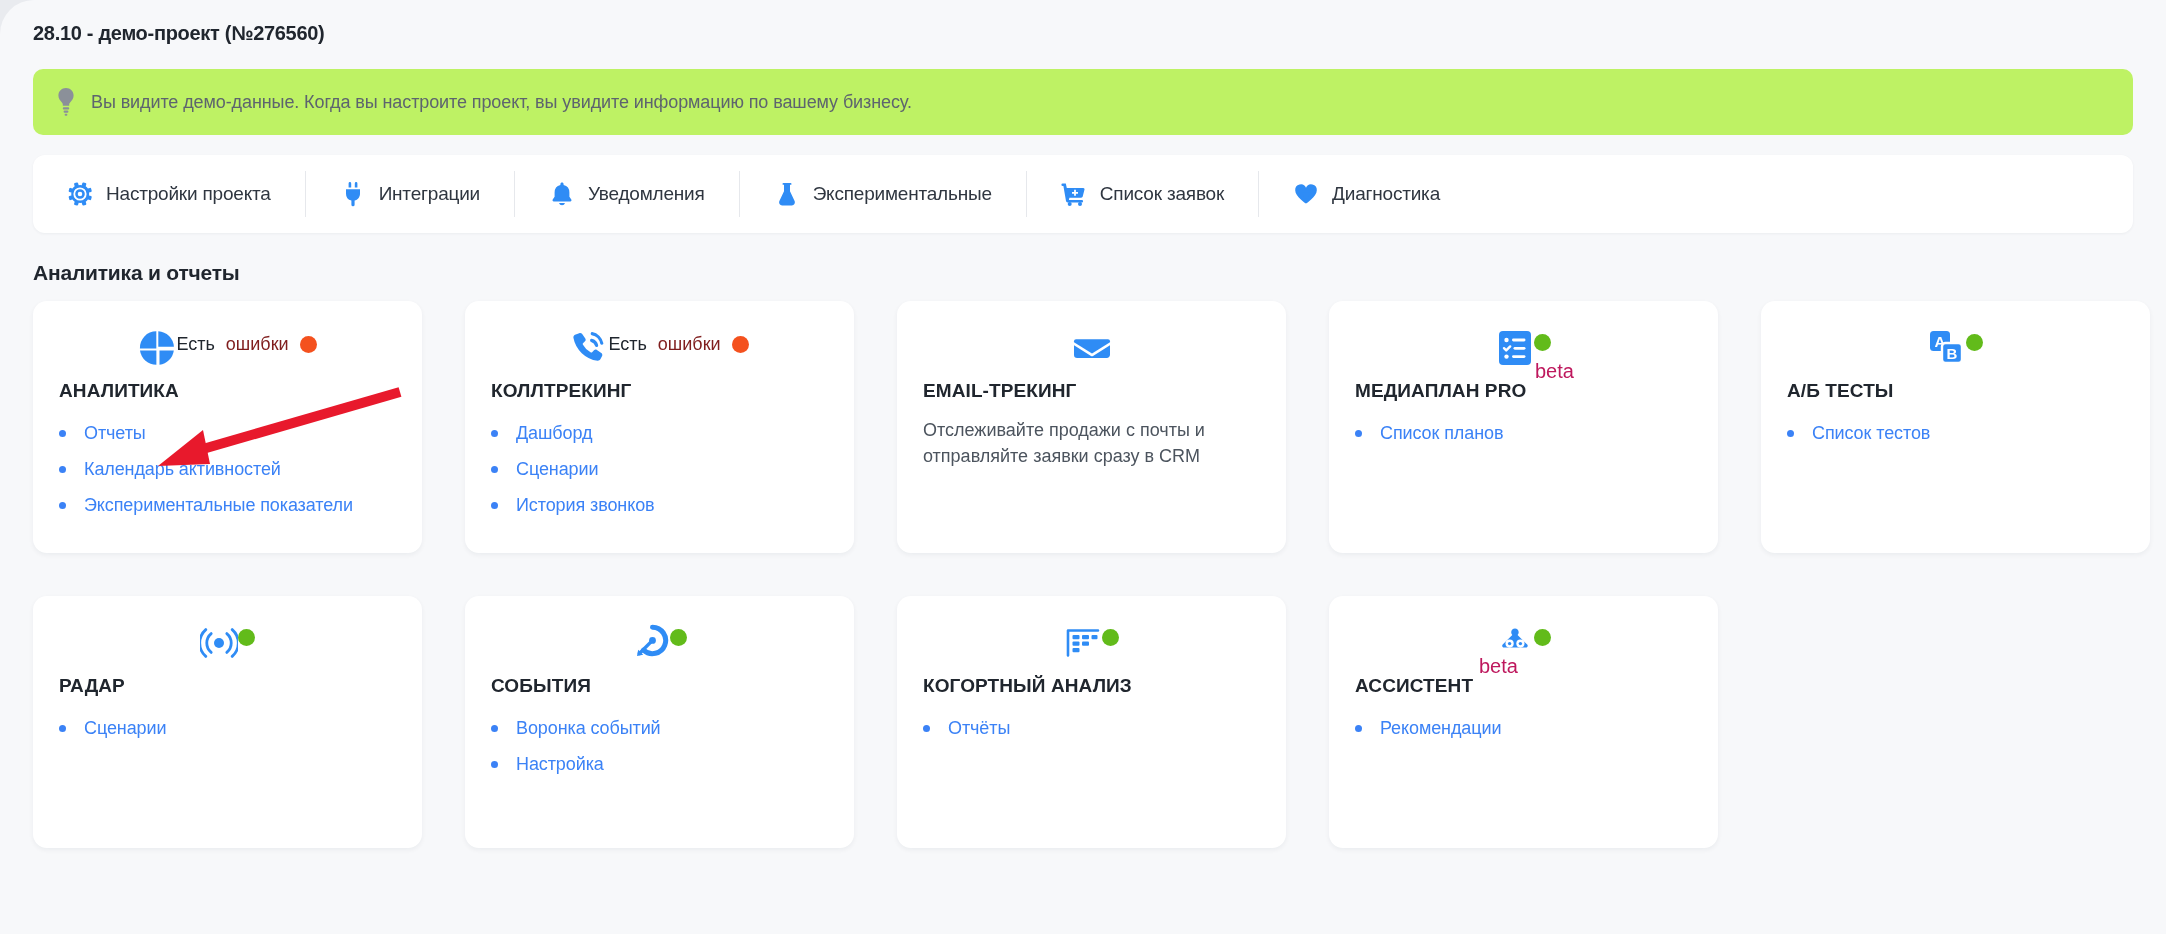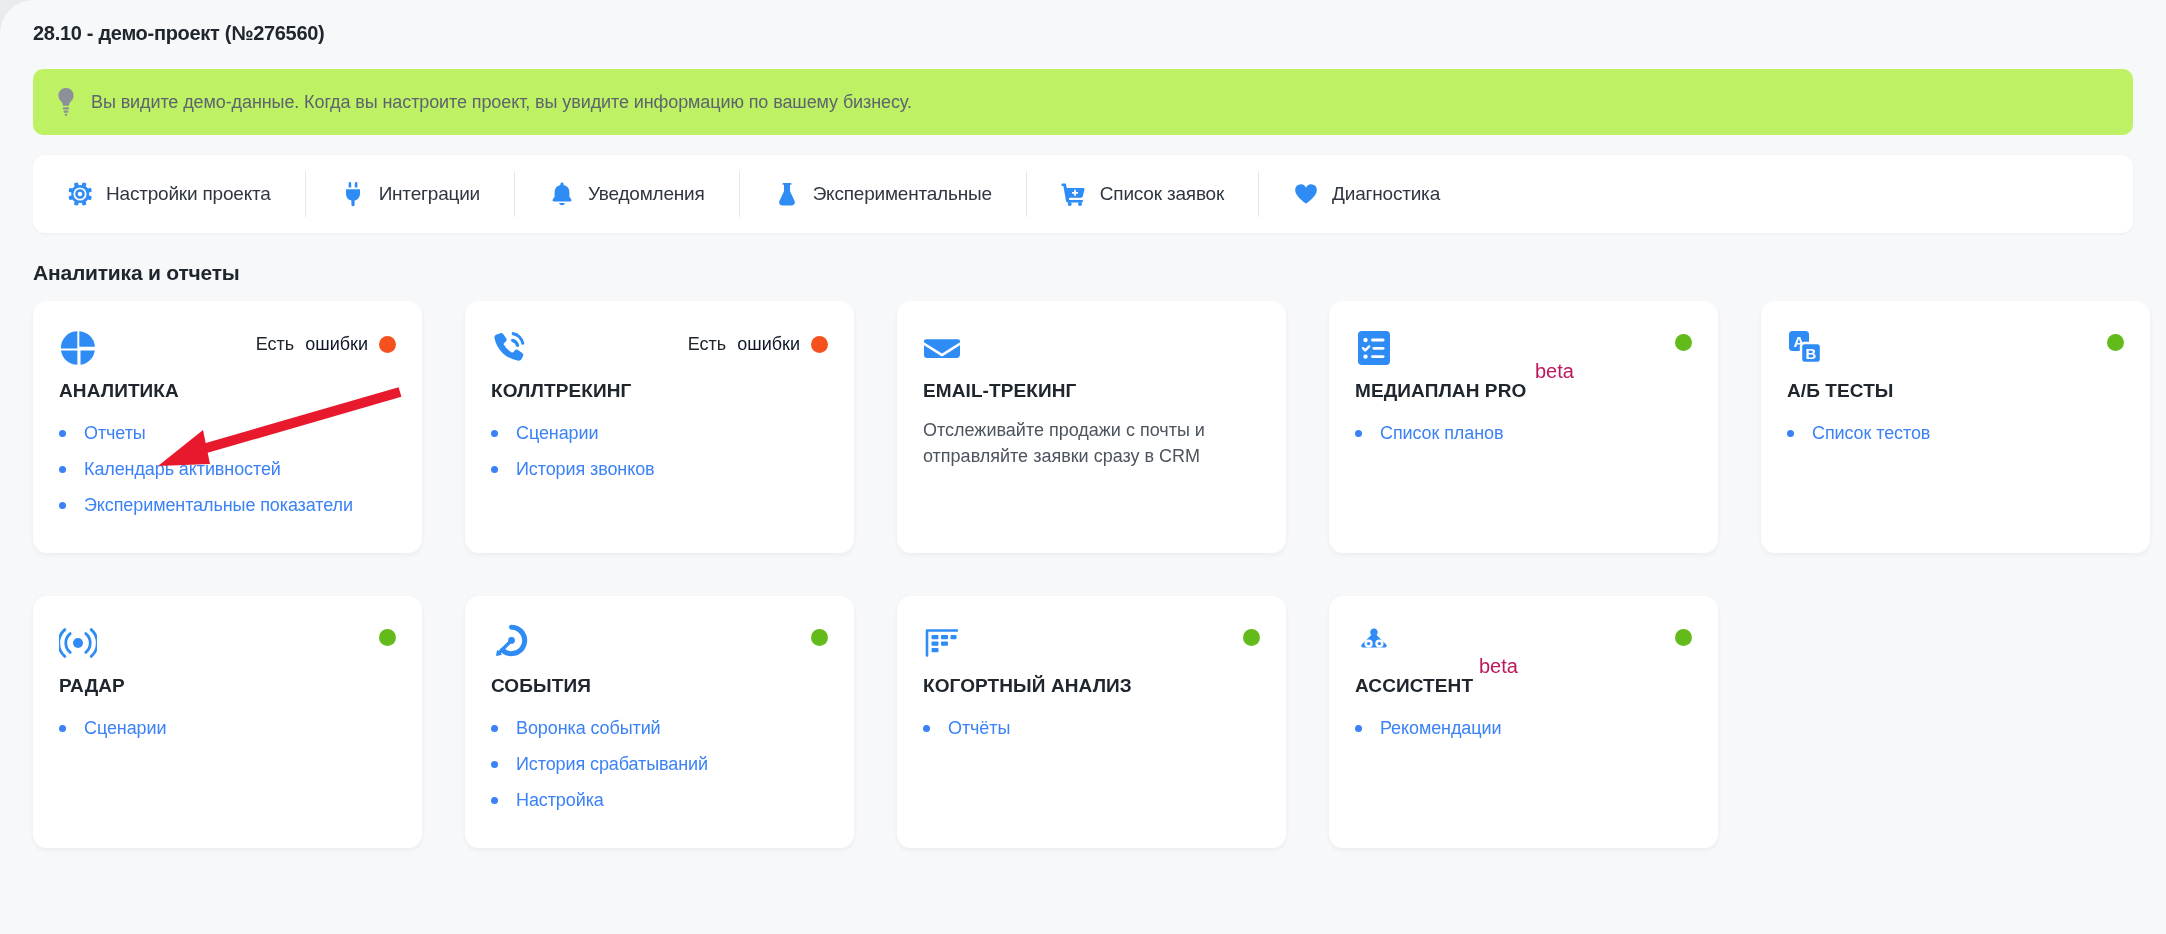--- a/index.html
+++ b/index.html
@@ -104,37 +104,37 @@
     height: 252px;
     background: #ffffff;
     border-radius: 14px;
     padding: 28px 26px 20px 26px;
     box-shadow: 0 2px 5px rgba(25,35,60,0.055);
     cursor: pointer;
   }
   .card-top {
     display: flex;
     align-items: flex-start;
-    justify-content: space-between;
+    justify-content: center;
     height: 40px;
   }
   .card-icon { width: 38px; height: 38px; display: block; flex: none; }
 
   .status {
     display: flex;
     align-items: center;
     gap: 11px;
     padding-top: 5px;
   }
   .status-text {
     font-size: 18px;
     color: #20262e;
     white-space: nowrap;
   }
-  .status-link { color: #0f172a; }
+  .status-link { color: #7f1d1d; }
   .dot {
     width: 17px; height: 17px;
     border-radius: 50%;
     flex: none;
   }
   .dot.red   { background: #f4511e; }
   .dot.green { background: #62bb1a; }
 
   .card-title-wrap { position: relative; margin-top: 11px; height: 26px; }
   .card-title {
@@ -331,20 +331,24 @@
           <span class="status-text status-link">ошибки</span>
           <span class="dot red"></span>
         </div>
       </div>
       <div class="card-title-wrap">
         <span class="card-title">КОЛЛТРЕКИНГ</span>
       </div>
       <ul class="card-links">
         <li>
               <span class="link-dot"></span>
+              <a class="card-link" href="#">Дашборд</a>
+            </li>
+        <li>
+              <span class="link-dot"></span>
               <a class="card-link" href="#">Сценарии</a>
             </li>
         <li>
               <span class="link-dot"></span>
               <a class="card-link" href="#">История звонков</a>
             </li>
       </ul>
     </div>
 
     <div class="card">
@@ -459,24 +463,20 @@
       <div class="card-title-wrap">
         <span class="card-title">СОБЫТИЯ</span>
       </div>
       <ul class="card-links">
         <li>
               <span class="link-dot"></span>
               <a class="card-link" href="#">Воронка событий</a>
             </li>
         <li>
               <span class="link-dot"></span>
-              <a class="card-link" href="#">История срабатываний</a>
-            </li>
-        <li>
-              <span class="link-dot"></span>
               <a class="card-link" href="#">Настройка</a>
             </li>
       </ul>
     </div>
 
     <div class="card">
       <div class="card-top">
         <span>
           <svg class="card-icon" viewBox="0 0 38 38">
             <path d="M4 6.5h30M4 6.5v25" stroke="#2f8cf5" stroke-width="2.6" fill="none" stroke-linecap="round"></path>

